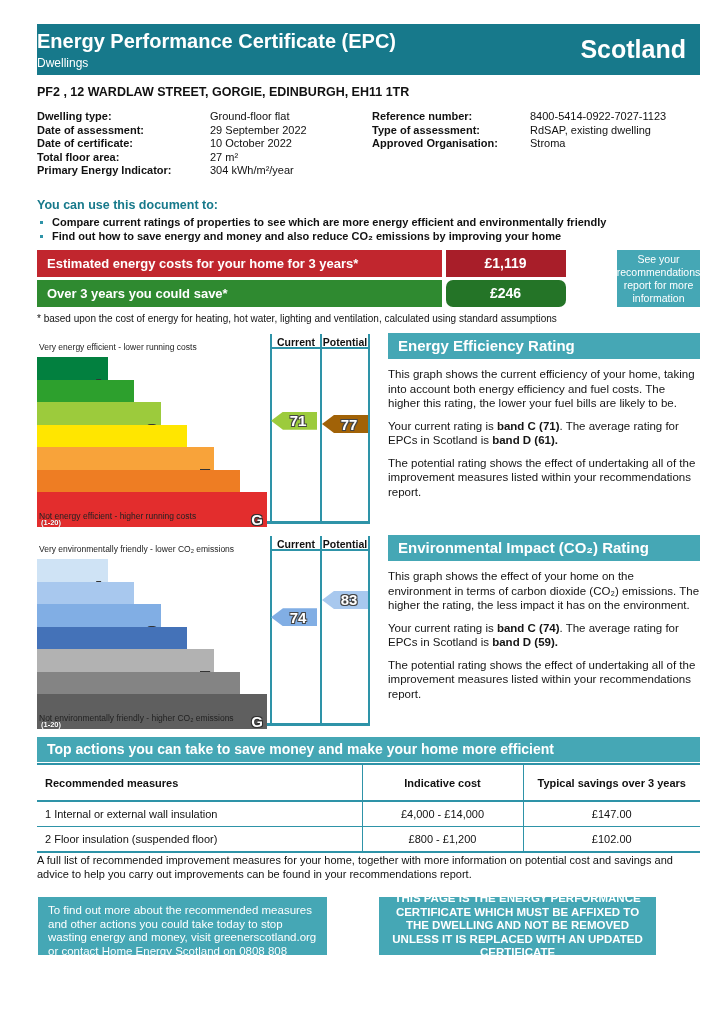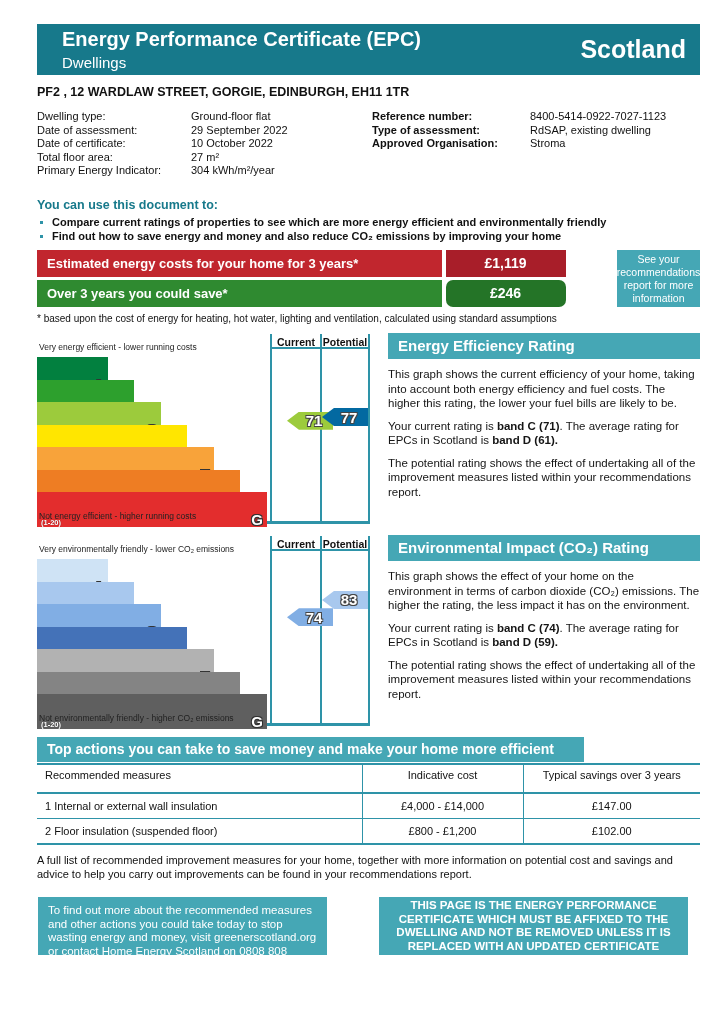--- a/index.html
+++ b/index.html
@@ -13,34 +13,34 @@
     --ink:#111;
   }
   *{margin:0;padding:0;box-sizing:border-box;}
   html,body{background:#fff;}
   body{font-family:"Liberation Sans",sans-serif;color:var(--ink);}
   .page{position:relative;width:724px;height:1024px;background:#fff;overflow:hidden;}
 
   
   .banner{position:absolute;left:37px;top:24px;width:663px;height:51px;background:var(--teal-dark);
     display:flex;align-items:center;justify-content:space-between;}
-  .banner-text{padding-left:25px;}
+  .banner-text{padding-left:0;}
   .banner-title{color:#fff;font-weight:bold;font-size:20px;line-height:23px;}
-  .banner-sub{color:#fff;font-size:15px;margin-top:3px;}
+  .banner-sub{color:#fff;font-size:12px;margin-top:3px;}
   .banner-region{color:#fff;font-weight:bold;font-size:25px;padding-right:14px;}
 
   .address{position:absolute;left:37px;top:85px;font-weight:bold;font-size:12.5px;}
 
   
   .details{position:absolute;left:37px;top:110px;width:663px;font-size:11px;line-height:13.5px;}
   .dcol{position:absolute;top:0;}
   .dcol1{left:0;width:330px;}
   .dcol2{left:335px;width:328px;}
   .drow{display:flex;}
-  .dcol1 .dlabel{width:154px;font-weight:normal;flex:none;}
+  .dcol1 .dlabel{width:173px;font-weight:bold;flex:none;}
   .dcol2 .dlabel{width:158px;font-weight:bold;flex:none;}
   .dvalue{width:155px;}
 
   
   .usage-heading{position:absolute;left:37px;top:198px;color:var(--teal-dark);font-weight:bold;font-size:12.5px;}
   .bullets{position:absolute;left:40px;top:216px;width:660px;list-style:none;}
   .bullets li{font-weight:bold;font-size:11px;line-height:13px;margin-bottom:1px;padding-left:12px;position:relative;}
   .bullets li::before{content:"";position:absolute;left:0;top:5px;width:3px;height:3px;background:var(--teal-line);}
 
   
@@ -66,49 +66,49 @@
     text-shadow:0 0 1px rgba(0,0,0,.55);white-space:nowrap;}
   .band .letter{font-size:15px;font-weight:bold;color:#fff;margin-right:4px;line-height:1;
     text-shadow:-1px -1px 0 #333,1px -1px 0 #333,-1px 1px 0 #333,1px 1px 0 #333;}
   .score-col{position:absolute;top:0;bottom:0;border-left:2px solid var(--teal-line);}
   .col-current{left:233px;width:50px;}
   .col-potential{left:283px;width:50px;border-right:2px solid var(--teal-line);}
   .score-head{height:15px;border-bottom:2px solid var(--teal-line);font-weight:bold;font-size:10.5px;
     text-align:center;padding-top:2px;}
   .arrow{position:absolute;width:46px;height:18px;display:flex;align-items:center;justify-content:center;
     padding-left:8px;clip-path:polygon(0 50%,26% 0,100% 0,100% 100%,26% 100%);}
-  .arrow.current{left:250px;} .arrow.potential{left:285px;}
+  .arrow.current{left:234px;} .arrow.potential{left:285px;}
   .arrow span{font-size:15px;font-weight:bold;color:#fff;line-height:1;
     text-shadow:-1px -1px 0 #444,1px -1px 0 #444,-1px 1px 0 #444,1px 1px 0 #444;}
 
   
   .panel{position:absolute;left:388px;width:312px;}
   .panel-eff{top:333px;} .panel-co2{top:535px;}
   .panel-head{height:26px;background:var(--teal-mid);color:#fff;font-weight:bold;font-size:15px;
     line-height:26px;padding-left:10px;}
   .panel p{font-size:11.5px;line-height:14.5px;margin-top:8px;color:#151515;}
 
   
-  .actions-banner{position:absolute;left:37px;top:737px;width:547px;height:25px;background:var(--teal-mid);
+  .actions-banner{position:absolute;left:37px;top:737px;width:663px;height:25px;background:var(--teal-mid);
     color:#fff;font-weight:bold;font-size:14px;line-height:25px;padding-left:10px;}
   .actions-table{position:absolute;left:37px;top:763px;width:663px;border-collapse:collapse;font-size:11px;
     border-top:2px solid var(--teal-line);}
-  .actions-table th{font-weight:normal;padding:4px 8px 11px;border-bottom:2px solid var(--teal-line);}
+  .actions-table th{font-weight:bold;padding:12px 8px 11px;border-bottom:2px solid var(--teal-line);}
   .actions-table td{padding:6px 8px;}
   .actions-table tr.r1 td{border-bottom:1.5px solid var(--teal-line);}
   .actions-table tr.r2 td{border-bottom:2.5px solid var(--teal-line);}
   .actions-table .cm{width:325px;text-align:left;}
   .actions-table .cc{width:161px;text-align:center;border-left:1.5px solid var(--teal-line);}
   .actions-table .cs{width:177px;text-align:center;border-left:1.5px solid var(--teal-line);}
 
   .full-list{position:absolute;left:37px;top:854px;width:663px;font-size:11px;line-height:13.5px;}
 
   .fbox{position:absolute;top:897px;height:58px;background:var(--teal-mid);color:#fff;font-size:11.5px;line-height:13.5px;}
   .fbox-left{left:38px;width:289px;padding:7px 10px;}
-  .fbox-right{left:379px;width:309px;font-weight:bold;text-align:center;display:flex;align-items:center;
+  .fbox-right{left:379px;width:277px;font-weight:bold;text-align:center;display:flex;align-items:center;
     justify-content:center;padding:4px 10px;}
 </style>
 </head>
 <body>
 
 <div class="page">
 
   <div class="banner">
     <div class="banner-text">
       <div class="banner-title">Energy Performance Certificate (EPC)</div>
@@ -206,21 +206,21 @@
     <div class="scale-note bottom-note">Not energy efficient - higher running costs</div>
     <div class="score-col col-current">
       <div class="score-head">Current</div>
     </div>
     <div class="score-col col-potential">
       <div class="score-head">Potential</div>
     </div>
     <div class="arrow current" style="top: 77.75px; background: rgb(156, 203, 60);">
         <span>71</span>
       </div>
-    <div class="arrow potential" style="top: 74px; background: #0369a1;">
+    <div class="arrow potential" style="top: 81px; background: #a16207;">
         <span>77</span>
       </div>
   </div>
 
   <div class="panel panel-eff">
     <div class="panel-head">Energy Efficiency Rating</div>
     <p><span>This graph shows the current efficiency of your home, taking into account both energy efficiency and fuel costs. The higher this rating, the lower your fuel bills are likely to be.</span></p>
     <p><span>Your current rating is </span><span style="font-weight: bold;">band C (71)</span><span>. The average rating for EPCs in Scotland is </span><span style="font-weight: bold;">band D (61).</span></p>
     <p><span>The potential rating shows the effect of undertaking all of the improvement measures listed within your recommendations report.</span></p>
   </div>

